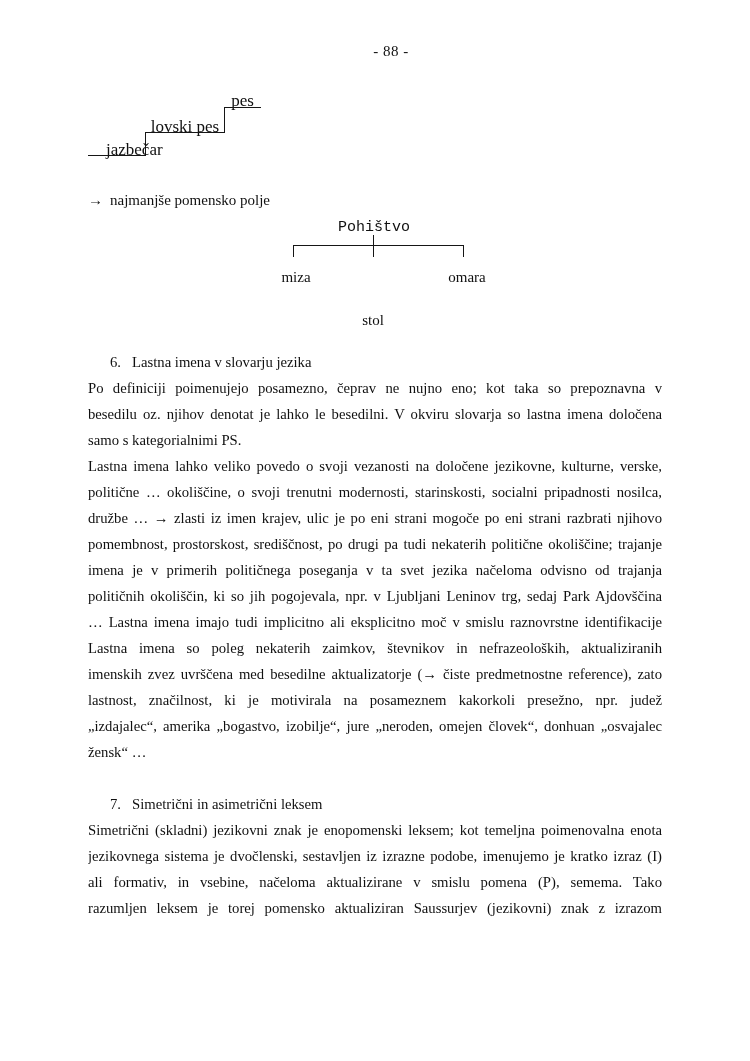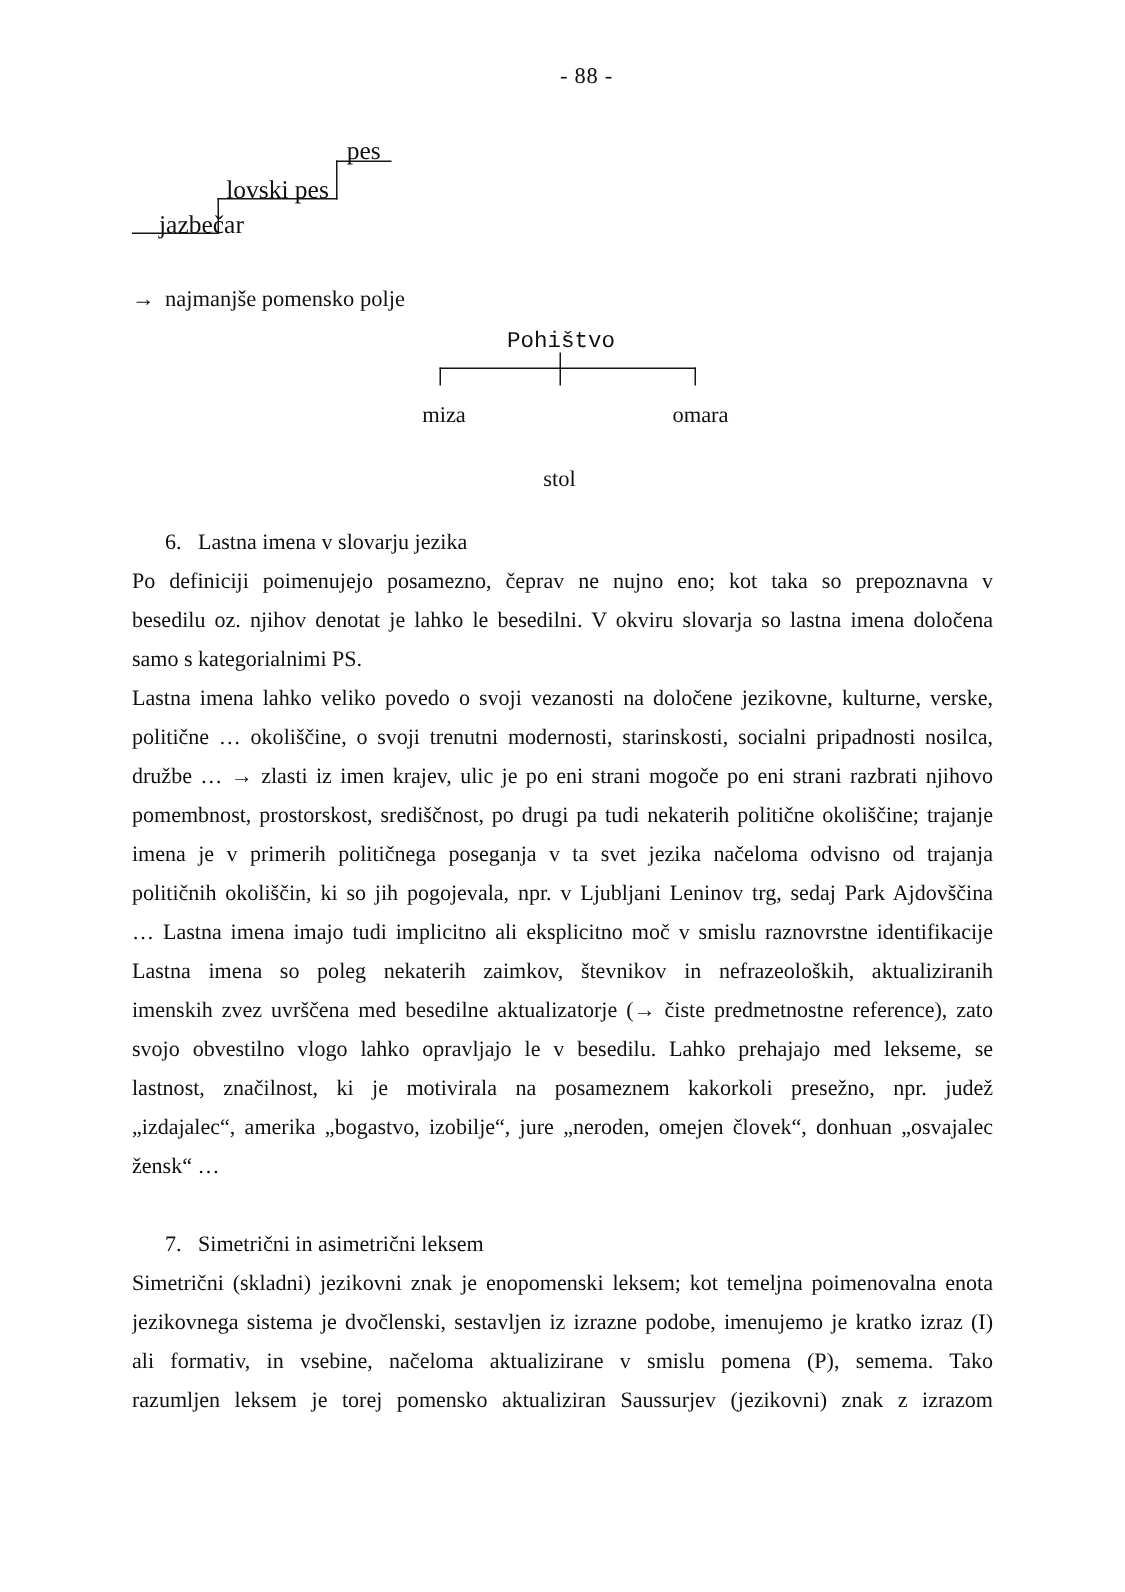--- a/index.html
+++ b/index.html
@@ -109,21 +109,20 @@
       <div class="ln j">družbe … → zlasti iz imen krajev, ulic je po eni strani mogoče po eni strani razbrati njihovo</div>
       <div class="ln j">pomembnost, prostorskost, središčnost, po drugi pa tudi nekaterih politične okoliščine; trajanje</div>
       <div class="ln j">imena je v primerih političnega poseganja v ta svet jezika načeloma odvisno od trajanja</div>
       <div class="ln j">političnih okoliščin, ki so jih pogojevala, npr. v Ljubljani Leninov trg, sedaj Park Ajdovščina</div>
       <div class="ln j">… Lastna imena imajo tudi implicitno ali eksplicitno moč v smislu raznovrstne identifikacije</div>
     </div>
 
     <div>
       <div class="ln j">Lastna imena so poleg nekaterih zaimkov, števnikov in nefrazeoloških, aktualiziranih</div>
       <div class="ln j">imenskih zvez uvrščena med besedilne aktualizatorje (→ čiste predmetnostne reference), zato</div>
-      <div class="ln j">svojo obvestilno vlogo lahko opravljajo le v besedilu. Lahko prehajajo med lekseme, se</div>
       <div class="ln j">lastnost, značilnost, ki je motivirala na posameznem kakorkoli presežno, npr. judež</div>
       <div class="ln j">„izdajalec“, amerika „bogastvo, izobilje“, jure „neroden, omejen človek“, donhuan „osvajalec</div>
       <div class="ln">žensk“ …</div>
     </div>
 
     <div class="ln blank"></div>
 
     <div class="ln heading">
       <span class="num">7.</span><span class="htxt">Simetrični in asimetrični leksem</span>
     </div>

